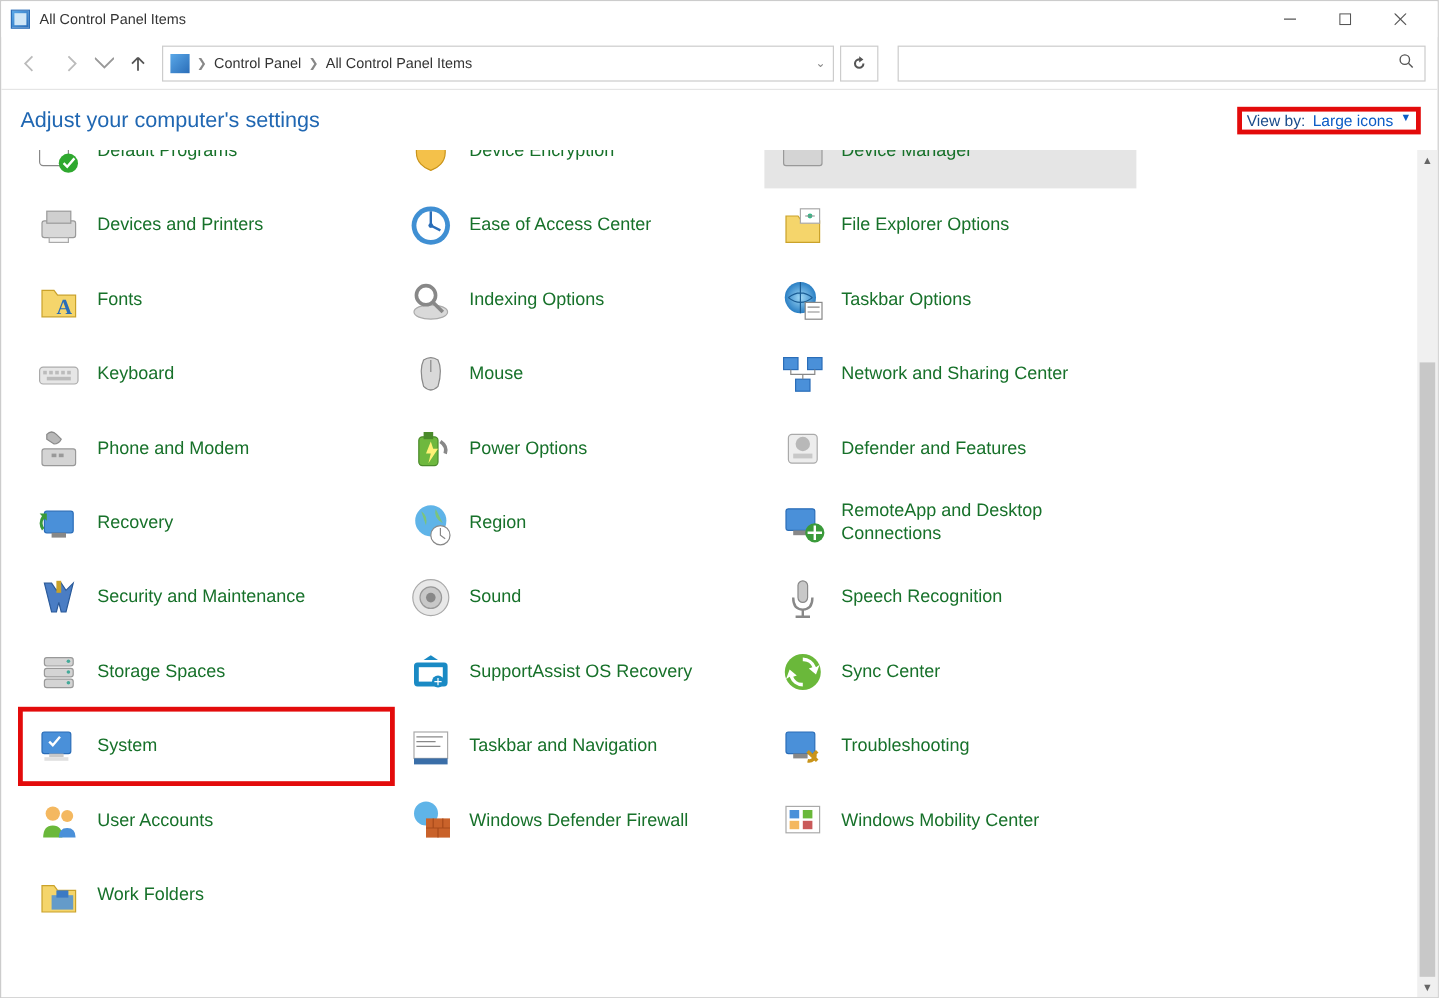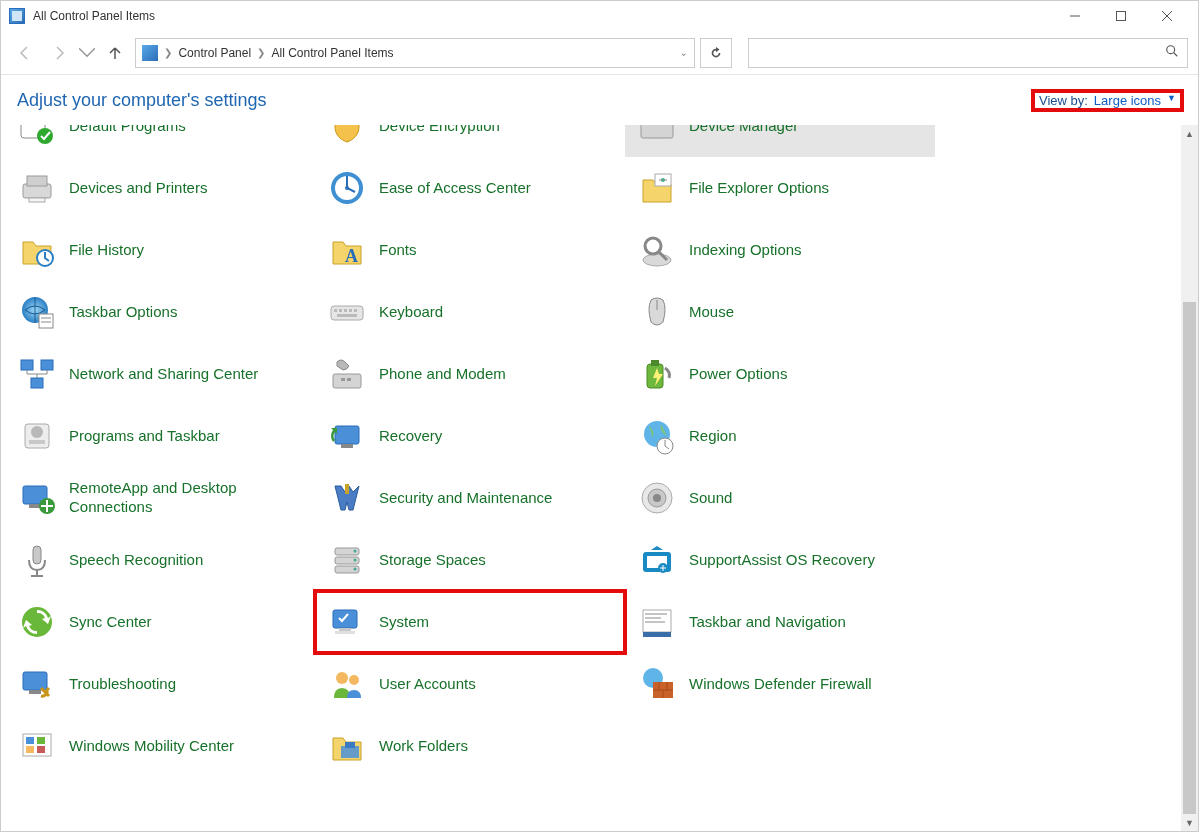--- a/index.html
+++ b/index.html
@@ -110,21 +110,21 @@
 
 .content {
   position: relative;
   height: calc(832px - 30px - 44px - 50px - 2px);
   overflow: hidden;
 }
 .grid {
   display: grid;
   grid-template-columns: repeat(3, 310px);
   grid-auto-rows: 62px;
-  padding: 0 0 0 4px;
+  padding: 0 0 0 16px;
   gap: 0;
 }
 .item {
   display:flex; align-items:center;
   padding: 6px 10px;
   cursor: default;
   position: relative;
 }
 .item.selected {
   background: #e5e5e5;
@@ -308,30 +308,20 @@
             <circle cx="26" cy="12" r="2" fill="#3b8"></circle>
             <path d="M22 12 h8" stroke="#888"></path>
           </svg>
         </div>
     <div class="label">File Explorer Options</div>
   </div>
       <div class="item">
     <div class="icon">
           <svg viewBox="0 0 40 40" width="40" height="40">
             <path d="M6 12 h10 l3 4 h15 v18 h-28z" fill="#f5d56b" stroke="#caa22a"></path>
-            <circle cx="28" cy="28" r="8" fill="#fff" stroke="#2a7fc4" stroke-width="2"></circle>
-            <path d="M28 22 v6 l4 3" stroke="#2a7fc4" stroke-width="2" fill="none"></path>
-          </svg>
-        </div>
-    <div class="label">File History</div>
-  </div>
-      <div class="item">
-    <div class="icon">
-          <svg viewBox="0 0 40 40" width="40" height="40">
-            <path d="M6 12 h10 l3 4 h15 v18 h-28z" fill="#f5d56b" stroke="#caa22a"></path>
             <text x="18" y="32" font-size="18" font-family="serif" fill="#2a6db8" font-weight="bold">A</text>
           </svg>
         </div>
     <div class="label">Fonts</div>
   </div>
       <div class="item">
     <div class="icon">
           <svg viewBox="0 0 40 40" width="40" height="40">
             <ellipse cx="20" cy="30" rx="14" ry="6" fill="#d9d9d9" stroke="#aaa"></ellipse>
             <circle cx="16" cy="16" r="8" fill="none" stroke="#888" stroke-width="3"></circle>
@@ -417,21 +407,21 @@
     <div class="label">Power Options</div>
   </div>
       <div class="item">
     <div class="icon">
           <svg viewBox="0 0 40 40" width="40" height="40">
             <rect x="8" y="8" width="24" height="24" rx="3" fill="#ededed" stroke="#aaa"></rect>
             <circle cx="20" cy="16" r="6" fill="#b8b8b8"></circle>
             <rect x="12" y="24" width="16" height="4" fill="#c8c8c8"></rect>
           </svg>
         </div>
-    <div class="label">Programs and Taskbar</div>
+    <div class="label">Defender and Features</div>
   </div>
       <div class="item">
     <div class="icon">
           <svg viewBox="0 0 40 40" width="40" height="40">
             <rect x="8" y="10" width="24" height="18" rx="2" fill="#4a90d9" stroke="#2a6db8"></rect>
             <rect x="14" y="28" width="12" height="4" fill="#888"></rect>
             <path d="M6 26 a10 10 0 0 1 0 -12 l-2 -2 l6 0 l0 6 l-2 -2 a6 6 0 0 0 0 8z" fill="#3a9a3a"></path>
           </svg>
         </div>
     <div class="label">Recovery</div>

